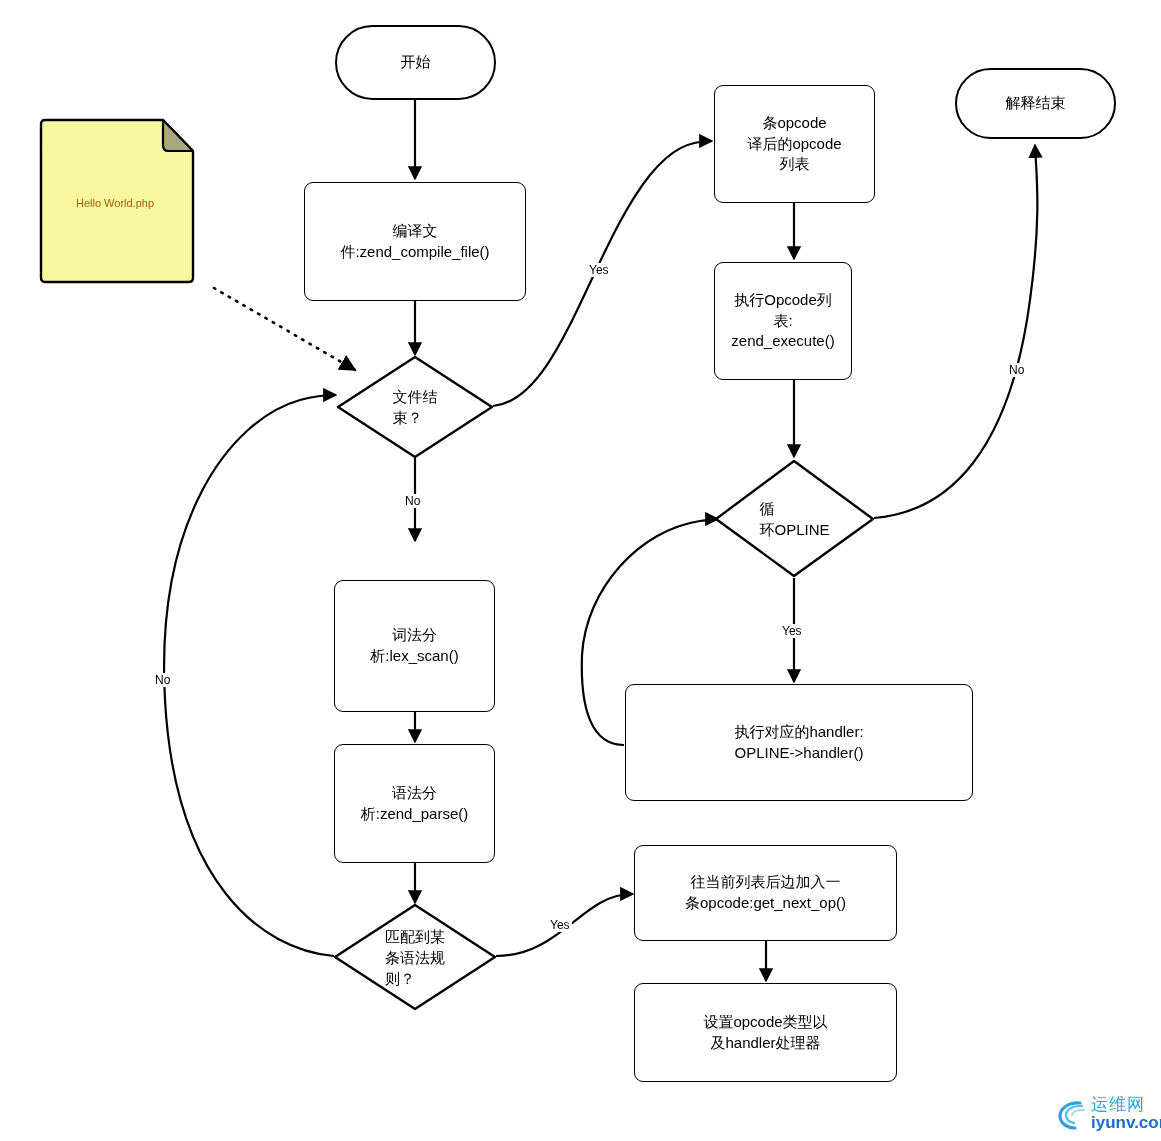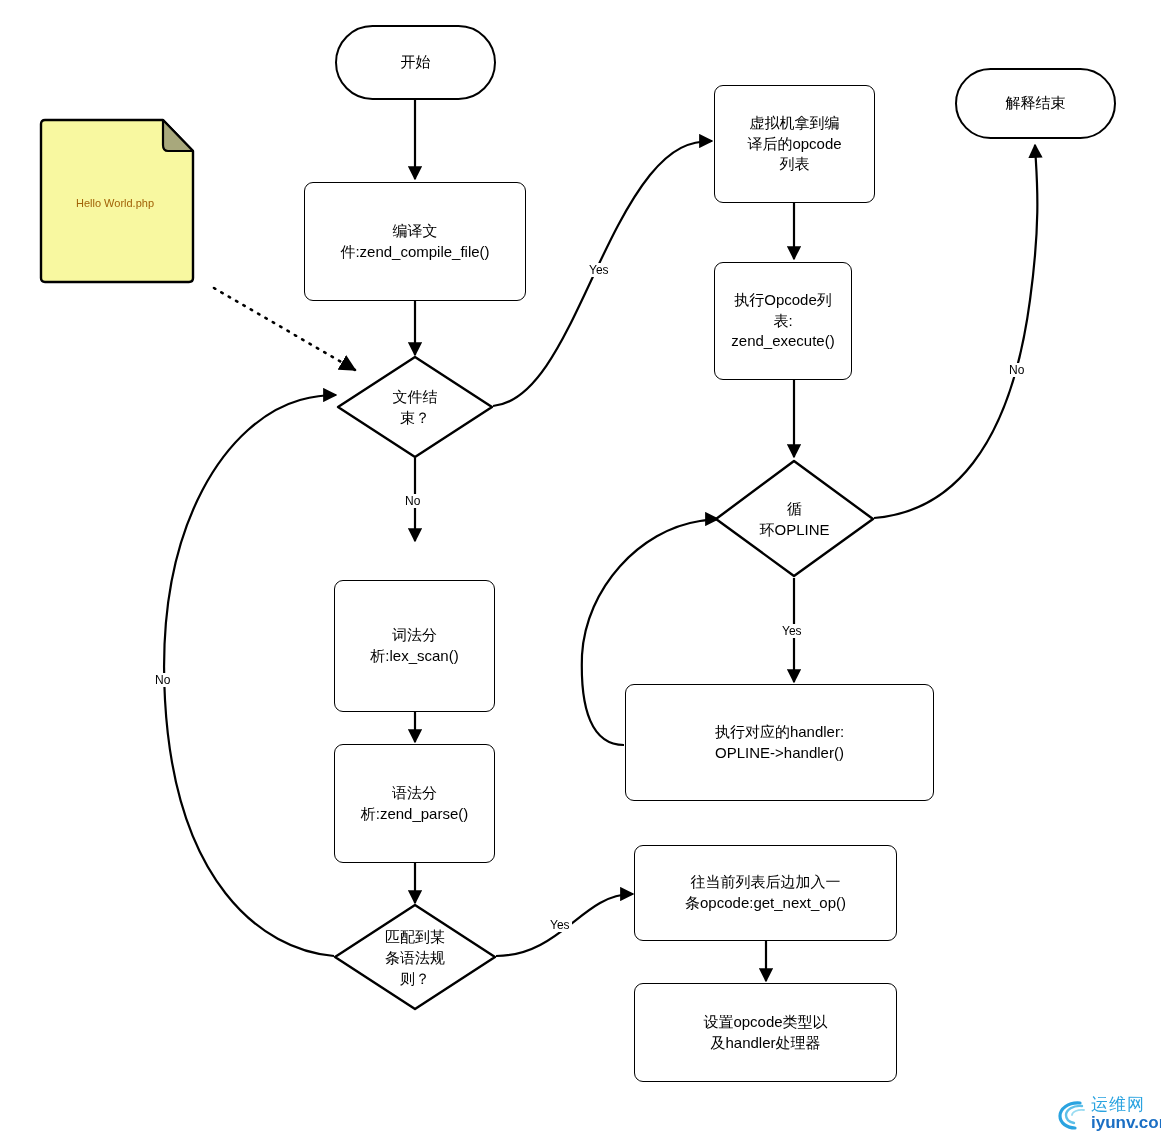--- a/index.html
+++ b/index.html
@@ -60,21 +60,21 @@
   }
   .diamond-label {
     position: absolute;
     left: 0;
     top: 0;
     width: 100%;
     height: 100%;
     display: flex;
     align-items: center;
     justify-content: center;
-    text-align: center;
+    text-align: left;
     font-size: 15px;
     line-height: 1.4;
     color: #000000;
     white-space: pre-line;
     z-index: 2;
   }
   .note-wrap {
     position: absolute;
     z-index: 3;
   }
@@ -229,40 +229,40 @@
     <span>往当前列表后边加入一
 条opcode:get_next_op()</span>
   </div>
 
   <div class="node rect" style="left:634px; top:983px; width:263px; height:99px;">
     <span>设置opcode类型以
 及handler处理器</span>
   </div>
 
   <div class="node rect" style="left:714px; top:85px; width:161px; height:118px;">
-    <span>虚拟机拿到编
+    <span>条opcode
 译后的opcode
 列表</span>
   </div>
 
   <div class="node rect" style="left:714px; top:262px; width:138px; height:118px;">
     <span>执行Opcode列
 表:
 zend_execute()</span>
   </div>
 
   <div class="diamond-wrap" style="left:714px; top:459px; width:161px; height:119px;">
     <svg width="161" height="119" viewBox="0 0 161 119" xmlns="http://www.w3.org/2000/svg">
       <polygon points="80,2 159,60 80,117 2,60" fill="#ffffff" stroke="#000000" stroke-width="2.4" stroke-linejoin="round"></polygon>
     </svg>
     <div class="diamond-label">循
 环OPLINE</div>
   </div>
 
-  <div class="node rect" style="left:625px; top:684px; width:309px; height:117px;">
+  <div class="node rect" style="left:625px; top:684px; width:348px; height:117px;">
     <span>执行对应的handler:
 OPLINE-&gt;handler()</span>
   </div>
 
   <div class="edge-label" style="left:587px; top:263px;"><span>Yes</span></div>
 
   <div class="edge-label" style="left:403px; top:494px;"><span>No</span></div>
 
   <div class="edge-label" style="left:548px; top:918px;"><span>Yes</span></div>
 

